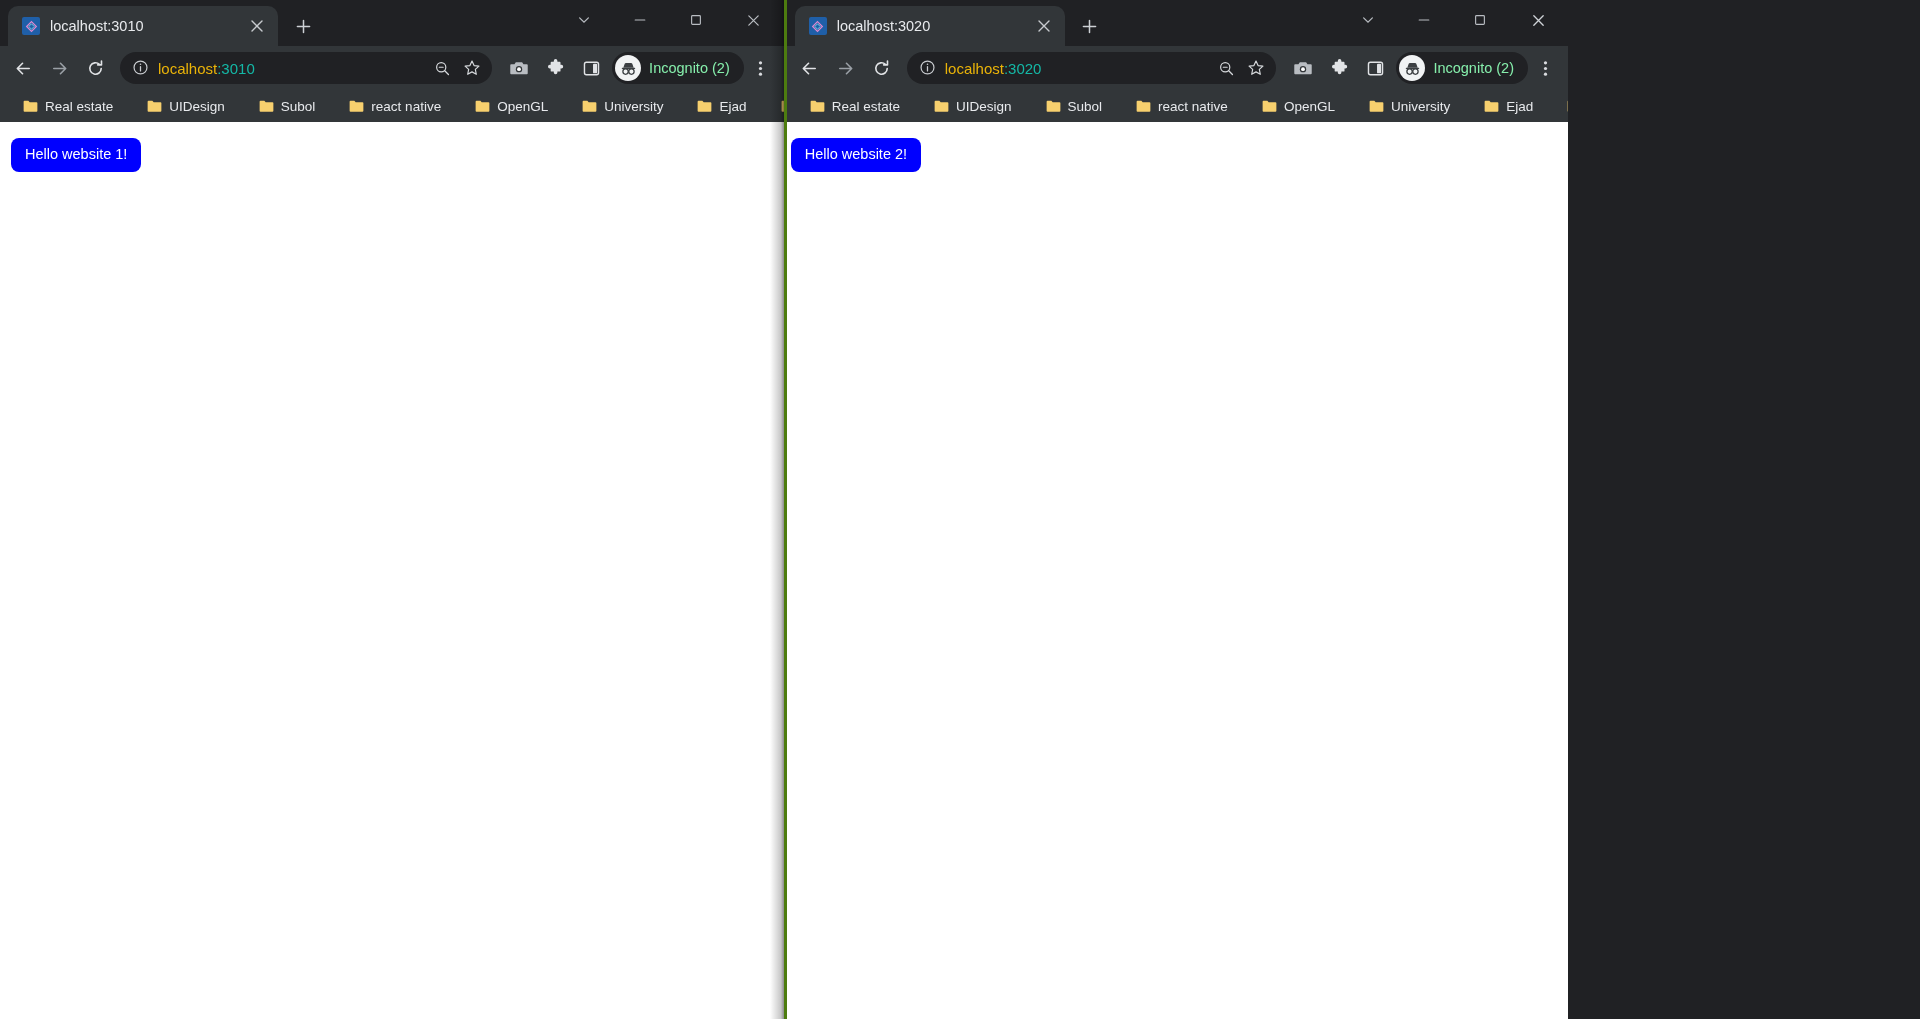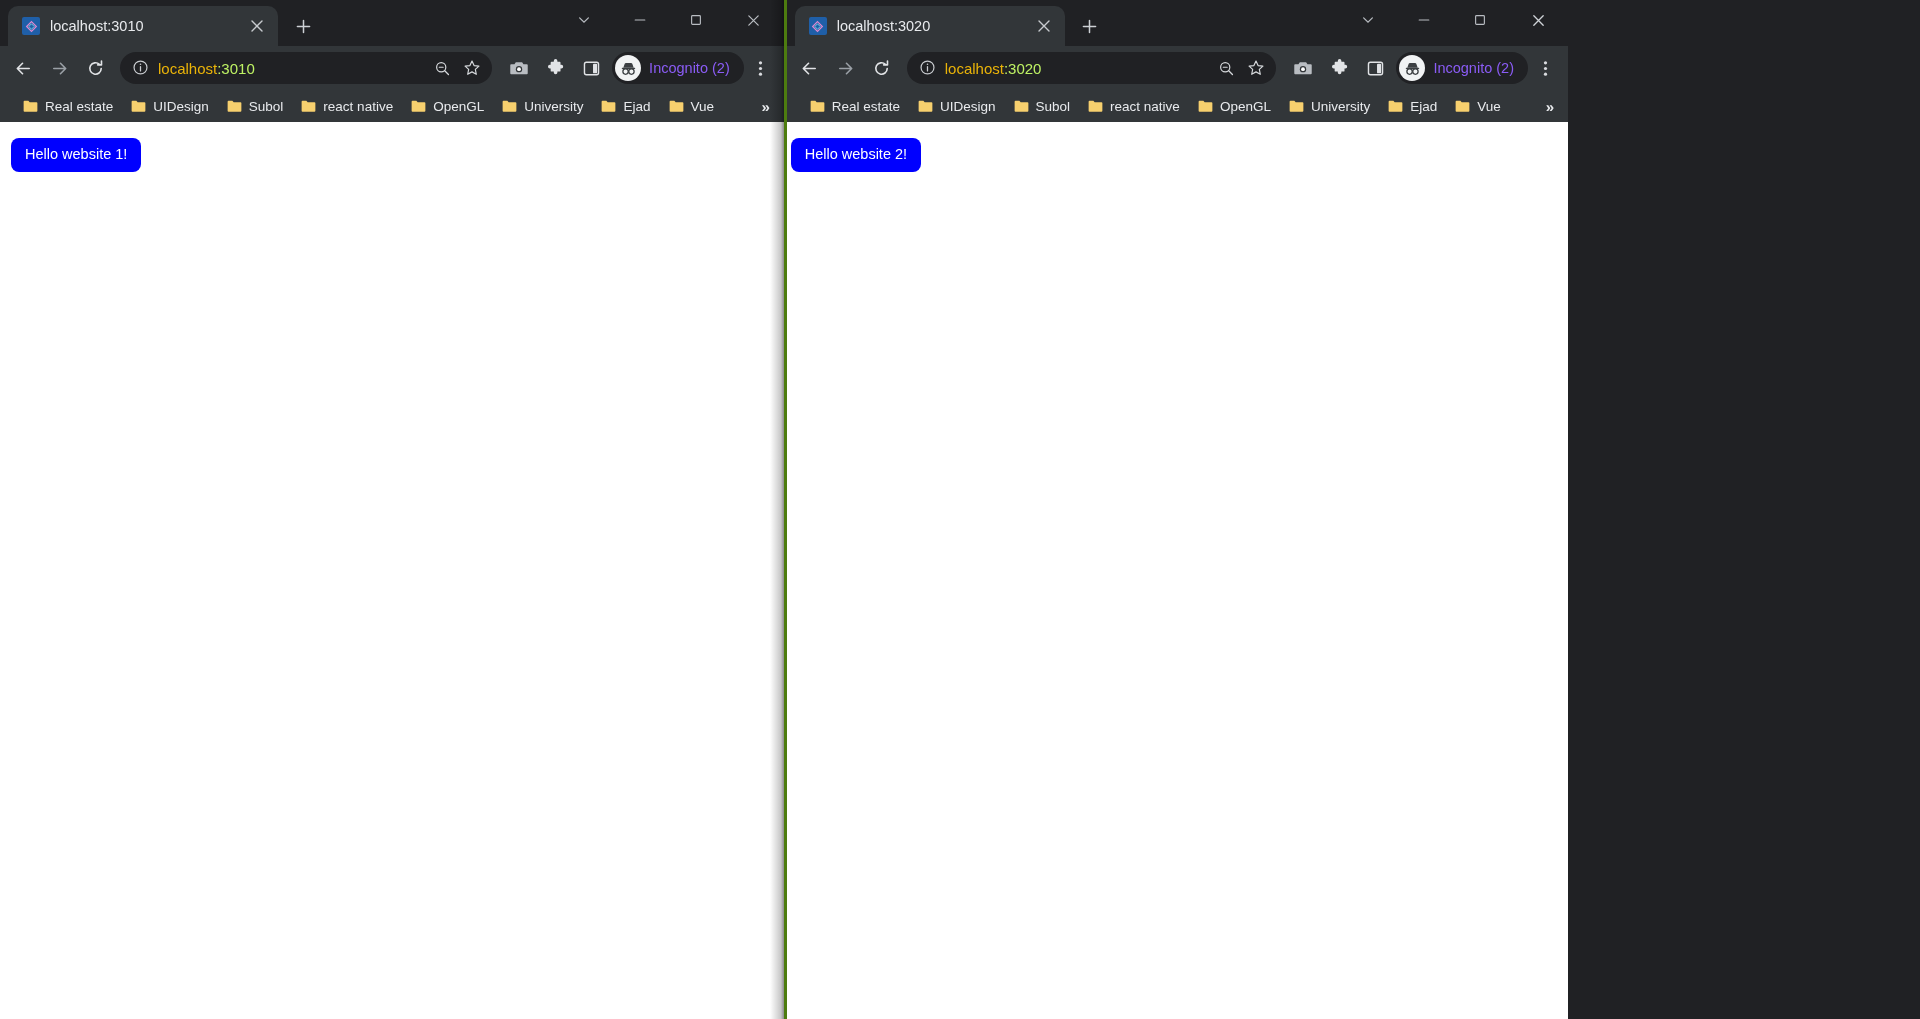--- a/index.html
+++ b/index.html
@@ -144,21 +144,21 @@
   }
   .omni-url {
     flex: 1;
     color: #e8eaed;
     font-size: 15px;
     white-space: nowrap;
     overflow: hidden;
     min-width: 0;
   }
   .omni-url .host { color: #eab308; }
-  .omni-url .port { color: #bef264; }
+  .omni-url .port { color: #14b8a6; }
   .omni-actions { display: flex; align-items: center; gap: 2px; flex: none; }
   .omni-icon {
     width: 28px; height: 28px;
     display: flex; align-items: center; justify-content: center;
     color: #d6d9dc;
     border-radius: 50%;
   }
   .incognito-pill {
     height: 32px;
     background: #202124;
@@ -171,39 +171,39 @@
     margin-left: 2px;
   }
   .incog-avatar {
     width: 26px; height: 26px;
     border-radius: 50%;
     background: #f1f3f4;
     display: flex; align-items: center; justify-content: center;
     flex: none;
   }
   .incog-label {
-    color: #8b5cf6;
+    color: #86efac;
     font-size: 14.5px;
     white-space: nowrap;
   }
   .kebab {
     width: 30px; height: 34px;
     display: flex; align-items: center; justify-content: center;
     color: #dadce0;
     flex: none;
   }
 
   
   .bookmarks {
     height: 32px;
     background: #323639;
     display: flex;
     align-items: center;
     padding: 0 6px 0 14px;
-    gap: 0px;
+    gap: 16px;
     flex: none;
     overflow: hidden;
   }
   .bm {
     display: flex;
     align-items: center;
     gap: 7px;
     padding: 3px 9px;
     border-radius: 4px;
     flex: none;

